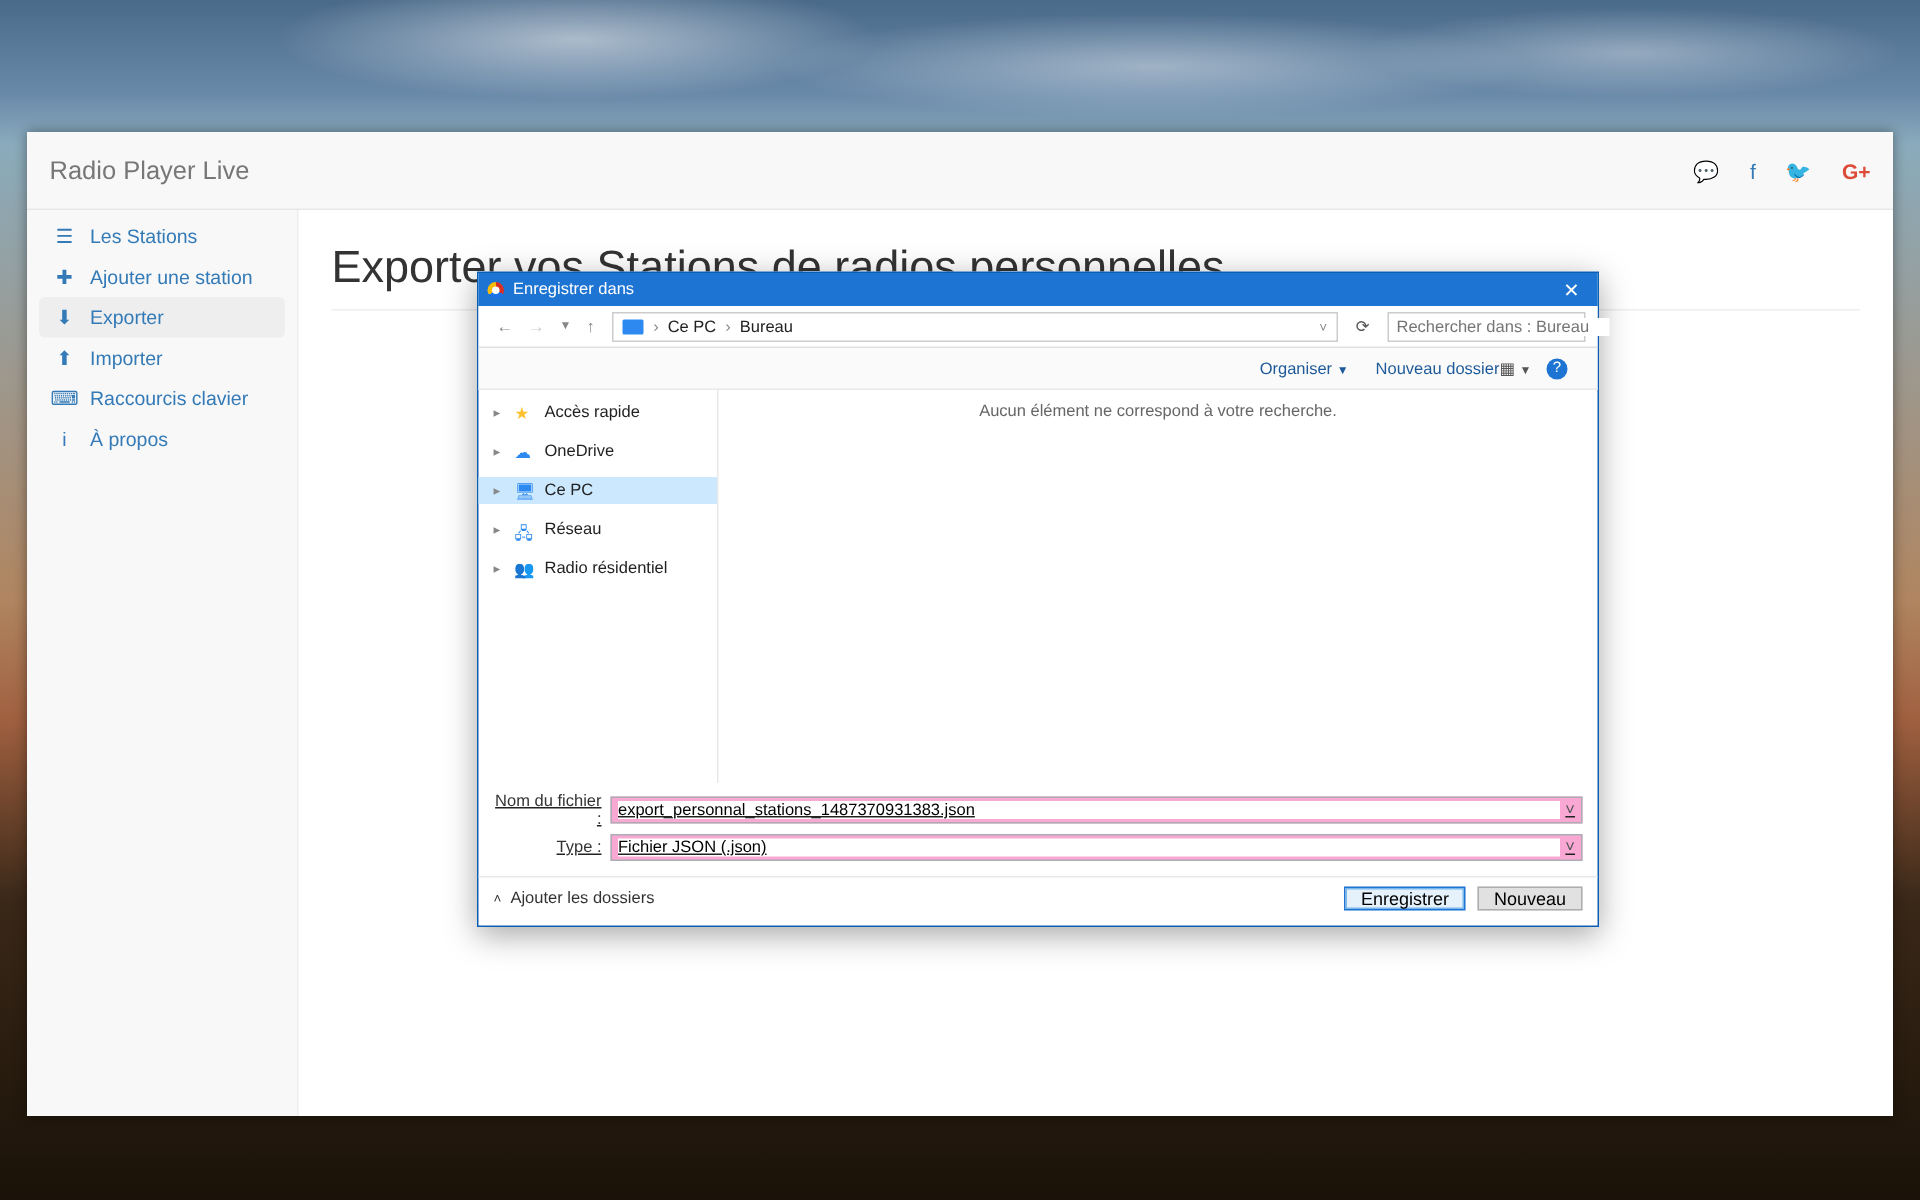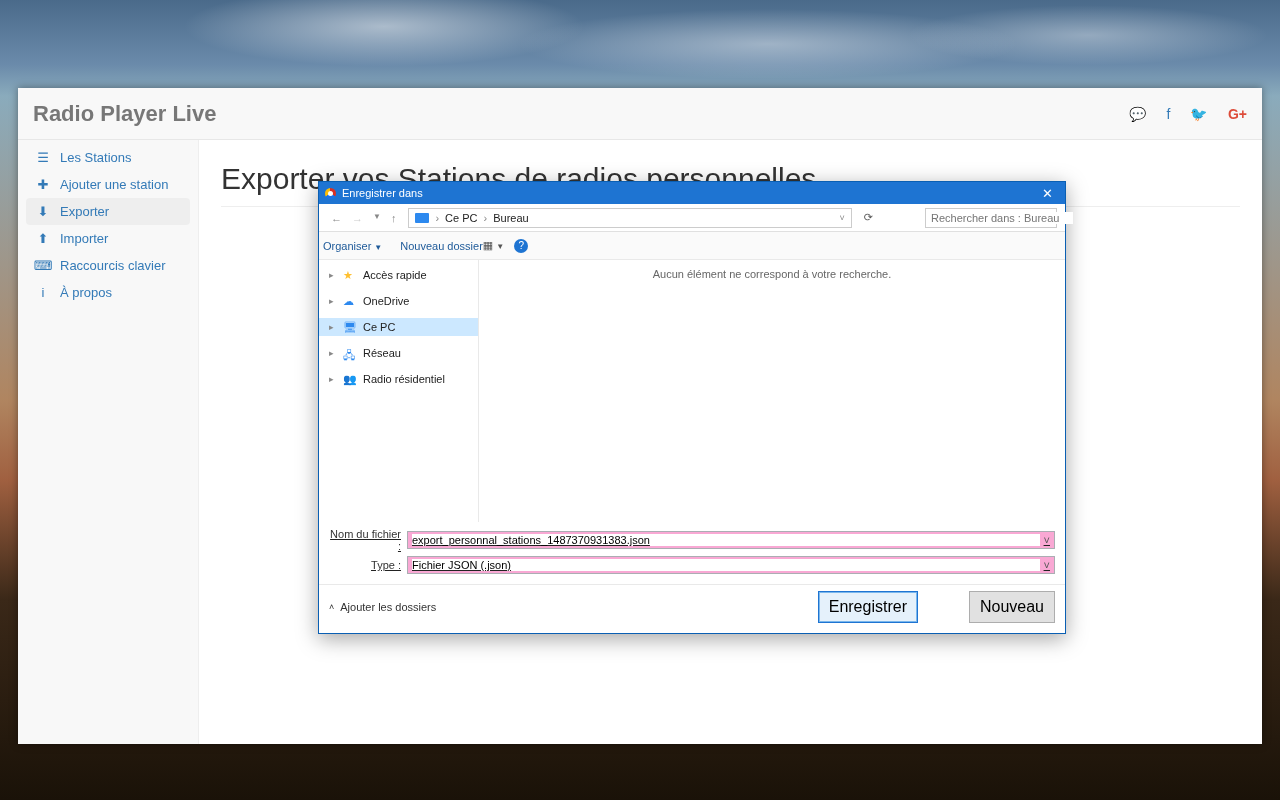--- a/index.html
+++ b/index.html
@@ -32,21 +32,21 @@
 }
 .topbar {
   height: 52px;
   background: #f8f8f8;
   border-bottom: 1px solid #e7e7e7;
   display: flex;
   align-items: center;
   padding: 0 15px;
   justify-content: space-between;
 }
-.brand { color: #777; font-size: 22px; font-weight: bold; }
+.brand { color: #777; font-size: 17px; }
 .topicons { display:flex; gap:20px; }
 .topicons span { color:#337ab7; font-size:14px; cursor:pointer; }
 .app-body { flex:1; display:flex; overflow:hidden; background:#f8f8f8;}
 .sidebar {
   width: 180px;
   padding: 4px 8px 8px 8px;
   display:flex; flex-direction:column;
 }
 .search-row { display:flex; margin-bottom:8px; margin-top:8px;}
 .search-input {
@@ -111,26 +111,26 @@
 .nav-arrows span{padding:0 4px;cursor:pointer;}
 .path {
   flex:1; display:flex; align-items:center; gap:6px;
   border:1px solid #ccc; height:20px; padding:0 6px; font-size:11px;
 }
 .path .sep{color:#888;}
 .pc-icon{width:14px;height:10px;background:#2d89ef;border-radius:1px;position:relative;}
 .refresh-btn{color:#555;cursor:pointer;padding:0 4px;}
 .searchbox {
   width:132px; height:20px; border:1px solid #ccc;
-  display:flex; align-items:center; padding:0 5px; gap:4px; color:#888;margin-left:40px;
+  display:flex; align-items:center; padding:0 5px; gap:4px; color:#888;
 }
 .searchbox input{border:none;outline:none;font-size:11px;flex:1;}
 .dlg-toolbar {
-  height:28px; display:flex; align-items:center; padding:0 4px;
-  justify-content:flex-start;
+  height:28px; display:flex; align-items:center; padding:0 20px;
+  justify-content:flex-end;
   border-bottom:1px solid #e9e9e9;
   background:#fafafa;
 }
 .dlg-tb-left{display:flex;gap:18px;}
 .dlg-tb-left span{color:#1e5a99;cursor:pointer;}
 .dlg-tb-right{display:flex;gap:10px;align-items:center;}
 .view-icon{cursor:pointer;color:#555;}
 .help-icon{width:14px;height:14px;border-radius:50%;background:#1e74d2;color:#fff;display:flex;align-items:center;justify-content:center;font-size:10px;cursor:pointer;}
 .dlg-body{display:flex;height:262px;}
 .tree{width:160px;border-right:1px solid #e9e9e9;padding:6px 0;}
@@ -150,22 +150,22 @@
 .fld-input{flex:1;display:flex;align-items:center;border:1px solid #abadb3;height:18px;padding:0 4px;background:#f9a8d4;}
 .fld-input input{border:none;outline:none;font-size:11px;flex:1;}
 .fld-dd{margin-left:4px;color:#555;cursor:pointer;}
 .dlg-footer{
   display:flex;align-items:center;justify-content:space-between;
   padding:6px 10px 10px 10px; border-top:1px solid #e9e9e9;
 }
 .hide-folders{display:flex;align-items:center;gap:6px;color:#333;cursor:pointer;}
 .dlg-btns{display:flex;gap:8px;}
 .winbtn{
-  min-width:62px;height:32px;border:1px solid #adadad;background:#e1e1e1;
-  font-size:16px;cursor:pointer;padding:0 10px;margin-left:43px;
+  min-width:62px;height:16px;border:1px solid #adadad;background:#e1e1e1;
+  font-size:12px;cursor:pointer;padding:0 10px;
 }
 .winbtn.primary{border:1px solid #1e74d2;box-shadow:inset 0 0 0 1px #7ab7ec;background:#e5f1fb;}
 .chrome-circ{width:11px;height:11px;border-radius:50%;background:conic-gradient(#d93025 0 33%,#1a73e8 33% 66%,#fbbc05 66% 100%);position:relative;}
 .chrome-circ::after{content:'';position:absolute;inset:3px;background:#fff;border-radius:50%;}
 </style>
 </head>
 <body>
 
 <div class="app">
   <div class="topbar">

